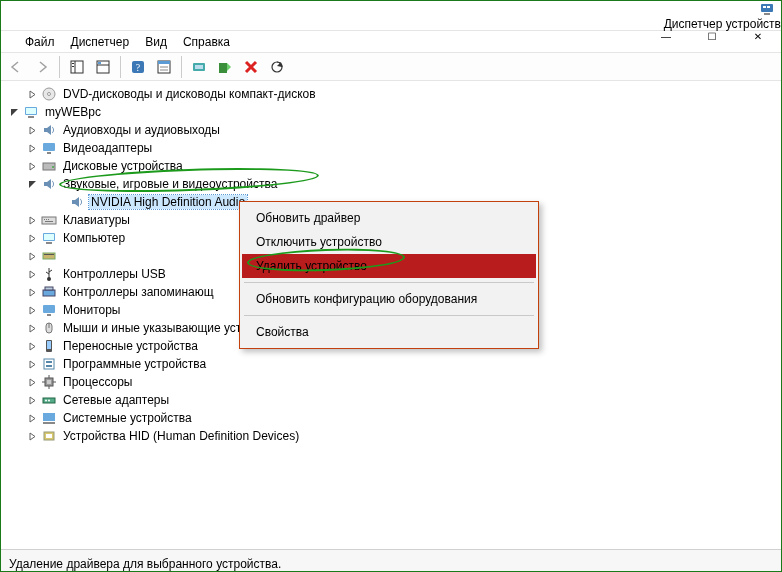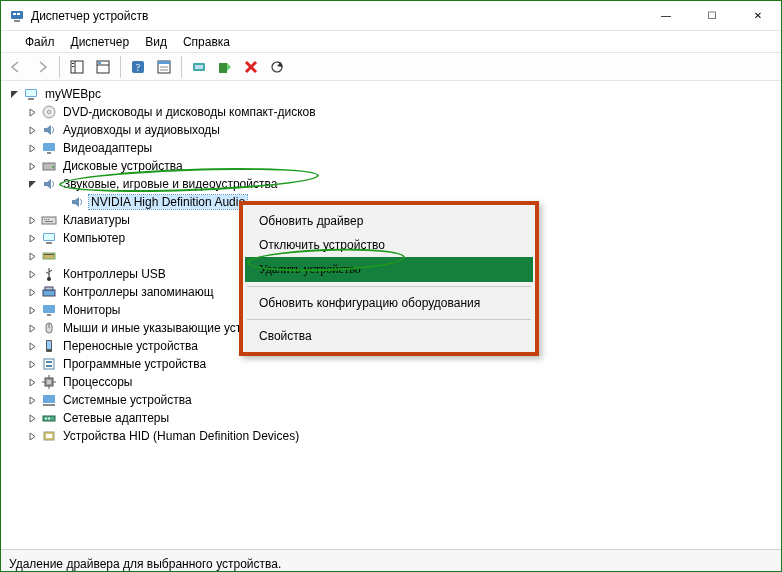--- a/index.html
+++ b/index.html
@@ -14,23 +14,23 @@
   }
   .outer-border { border: 1px solid #1a7a1a; width: 782px; height: 572px; position: relative; }
   .window {
     width: 100%; height: 100%;
     display: flex; flex-direction: column;
     background: #fff;
   }
   
   .titlebar {
     height: 30px;
-    display: flex; align-items: center;
-    padding-left: 8px;
+    display: flex; align-items: flex-end;
     border-bottom: 1px solid #e5e5e5;
+    flex-direction: column;
   }
   .titlebar .app-icon { width: 16px; height: 16px; margin-right: 6px; display:flex; align-items:center; justify-content:center; }
   .titlebar .title { flex: 1; font-size: 12px; }
   .win-controls { display: flex; height: 100%; }
   .win-btn {
     width: 46px; height: 100%;
     display: flex; align-items: center; justify-content: center;
     font-family: "Segoe UI Symbol", sans-serif;
     font-size: 10px;
   }
@@ -89,30 +89,30 @@
     border-top: 1px solid #d0d0d0;
     display: flex; align-items: flex-end;
     padding: 0 8px;
     font-size: 12px;
     background: #f7f7f7;
   }
   
   .ctx {
     position: absolute;
     background: #f2f2f2;
-    border: 4px solid #c2410c;
+    border: 1px solid #c2410c;
     box-shadow: 3px 3px 6px rgba(0,0,0,.25);
     padding: 4px 2px;
     font-size: 12px;
     min-width: 300px;
   }
   .ctx-item {
     padding: 5px 14px;
   }
-  .ctx-item.hover { background: #15803d; font-family: Liberation Serif, serif; }
+  .ctx-item.hover { background: #b91c1c; }
   .ctx-sep { height:1px; background:#c9c9c9; margin: 4px 2px; }
   
   .hl {
     position: absolute;
     border: 2px solid #1c9a1c;
     border-radius: 50%;
     pointer-events: none;
     transform: rotate(-2deg);
   }
   
@@ -212,48 +212,48 @@
       <svg width="16" height="16" viewBox="0 0 16 16">
             <circle cx="8" cy="8" r="5" fill="none" stroke="#333" stroke-width="1.2"></circle>
             <path d="M8 3 A5 5 0 0 1 13 8" stroke="#333" fill="none" stroke-width="1.2"></path>
             <path d="M12 3 L13 8 L8 7" fill="#333"></path>
           </svg>
     </div>
   </div>
 
   <div class="tree-pane">
     <div class="tree" id="tree-root">
+          <div class="row lvl1">
+            <span class="exp">
+              <svg width="9" height="9" viewBox="0 0 9 9">
+                <path d="M2 1 L7 4.5 L2 8 Z" fill="none" stroke="#606060"></path>
+              </svg>
+            </span>
+            <span class="ico">
+              <svg width="16" height="16" viewBox="0 0 16 16">
+                <circle cx="8" cy="8" r="6" fill="#e8e8e8" stroke="#999"></circle>
+                <circle cx="8" cy="8" r="1.5" fill="#fff" stroke="#999"></circle>
+              </svg>
+            </span>
+            <span class="lbl">DVD-дисководы и дисководы компакт-дисков</span>
+          </div>
           <div class="row lvl0">
             <span class="exp">
               <svg width="9" height="9" viewBox="0 0 9 9">
                 <path d="M1 1 L8 1 L1 8 Z" fill="#404040"></path>
               </svg>
             </span>
             <span class="ico">
               <svg width="16" height="16" viewBox="0 0 16 16">
                 <rect x="2" y="3" width="12" height="8" fill="#6aa9de" rx="1"></rect>
                 <rect x="3" y="4" width="10" height="6" fill="#dff"></rect>
                 <rect x="5" y="12" width="6" height="2" fill="#888"></rect>
               </svg>
             </span>
             <span class="lbl">myWEBpc</span>
-          </div>
-          <div class="row lvl1">
-            <span class="exp">
-              <svg width="9" height="9" viewBox="0 0 9 9">
-                <path d="M2 1 L7 4.5 L2 8 Z" fill="none" stroke="#606060"></path>
-              </svg>
-            </span>
-            <span class="ico">
-              <svg width="16" height="16" viewBox="0 0 16 16">
-                <circle cx="8" cy="8" r="6" fill="#e8e8e8" stroke="#999"></circle>
-                <circle cx="8" cy="8" r="1.5" fill="#fff" stroke="#999"></circle>
-              </svg>
-            </span>
-            <span class="lbl">DVD-дисководы и дисководы компакт-дисков</span>
           </div>
           <div class="row lvl1">
             <span class="exp">
               <svg width="9" height="9" viewBox="0 0 9 9">
                 <path d="M2 1 L7 4.5 L2 8 Z" fill="none" stroke="#606060"></path>
               </svg>
             </span>
             <span class="ico">
               <svg width="16" height="16" viewBox="0 0 16 16">
                 <path d="M3 6h3l4-3v10l-4-3H3z" fill="#6a90b5"></path>
@@ -463,40 +463,40 @@
             <span class="lbl">Процессоры</span>
           </div>
           <div class="row lvl1">
             <span class="exp">
               <svg width="9" height="9" viewBox="0 0 9 9">
                 <path d="M2 1 L7 4.5 L2 8 Z" fill="none" stroke="#606060"></path>
               </svg>
             </span>
             <span class="ico">
               <svg width="16" height="16" viewBox="0 0 16 16">
-                <rect x="2" y="3" width="12" height="8" fill="#6aa9de"></rect>
-                <rect x="2" y="12" width="12" height="2" fill="#888"></rect>
-              </svg>
-            </span>
-            <span class="lbl">Системные устройства</span>
-          </div>
-          <div class="row lvl1">
-            <span class="exp">
-              <svg width="9" height="9" viewBox="0 0 9 9">
-                <path d="M2 1 L7 4.5 L2 8 Z" fill="none" stroke="#606060"></path>
-              </svg>
-            </span>
-            <span class="ico">
-              <svg width="16" height="16" viewBox="0 0 16 16">
                 <rect x="2" y="6" width="12" height="5" fill="#5a8" stroke="#264"></rect>
                 <circle cx="5" cy="8.5" r="1" fill="#fff"></circle>
                 <circle cx="8" cy="8.5" r="1" fill="#fff"></circle>
               </svg>
             </span>
             <span class="lbl">Сетевые адаптеры</span>
+          </div>
+          <div class="row lvl1">
+            <span class="exp">
+              <svg width="9" height="9" viewBox="0 0 9 9">
+                <path d="M2 1 L7 4.5 L2 8 Z" fill="none" stroke="#606060"></path>
+              </svg>
+            </span>
+            <span class="ico">
+              <svg width="16" height="16" viewBox="0 0 16 16">
+                <rect x="2" y="3" width="12" height="8" fill="#6aa9de"></rect>
+                <rect x="2" y="12" width="12" height="2" fill="#888"></rect>
+              </svg>
+            </span>
+            <span class="lbl">Системные устройства</span>
           </div>
           <div class="row lvl1">
             <span class="exp">
               <svg width="9" height="9" viewBox="0 0 9 9">
                 <path d="M2 1 L7 4.5 L2 8 Z" fill="none" stroke="#606060"></path>
               </svg>
             </span>
             <span class="ico">
               <svg width="16" height="16" viewBox="0 0 16 16">
                 <rect x="3" y="4" width="10" height="8" fill="#d9c96e" stroke="#997"></rect>

